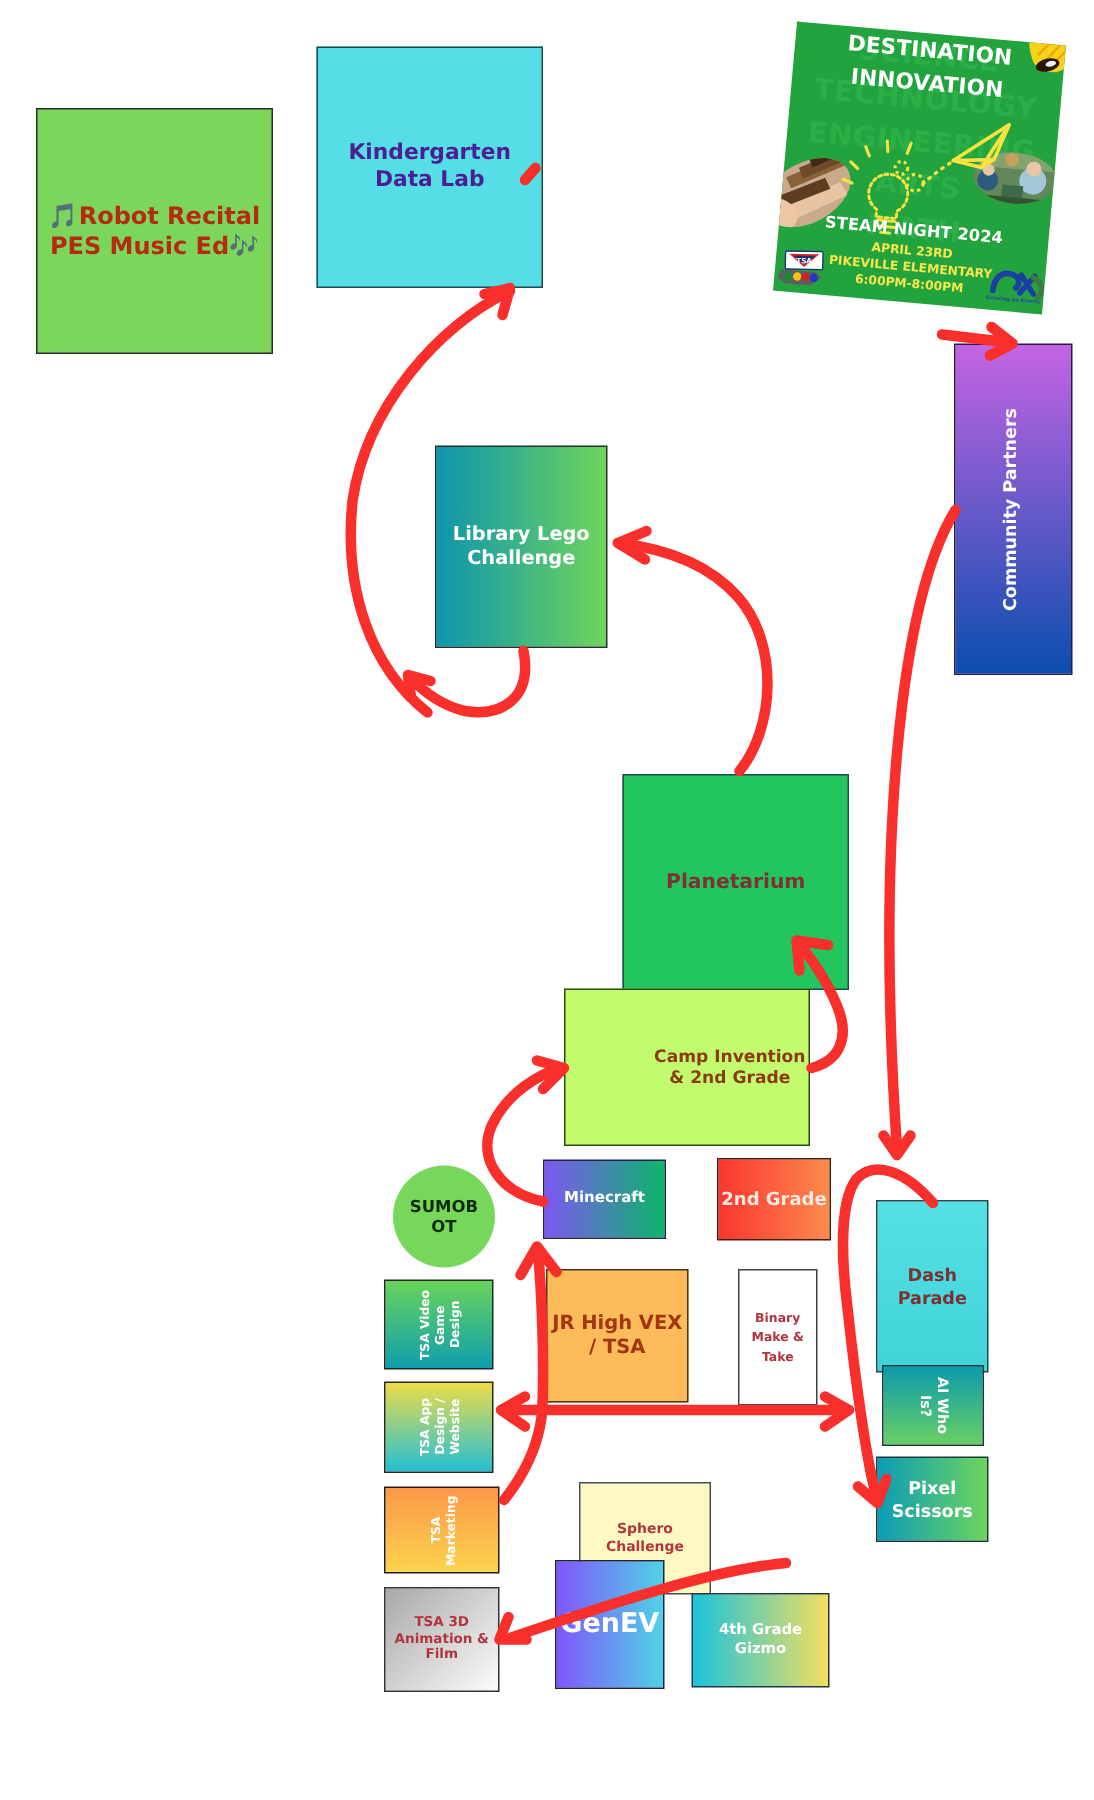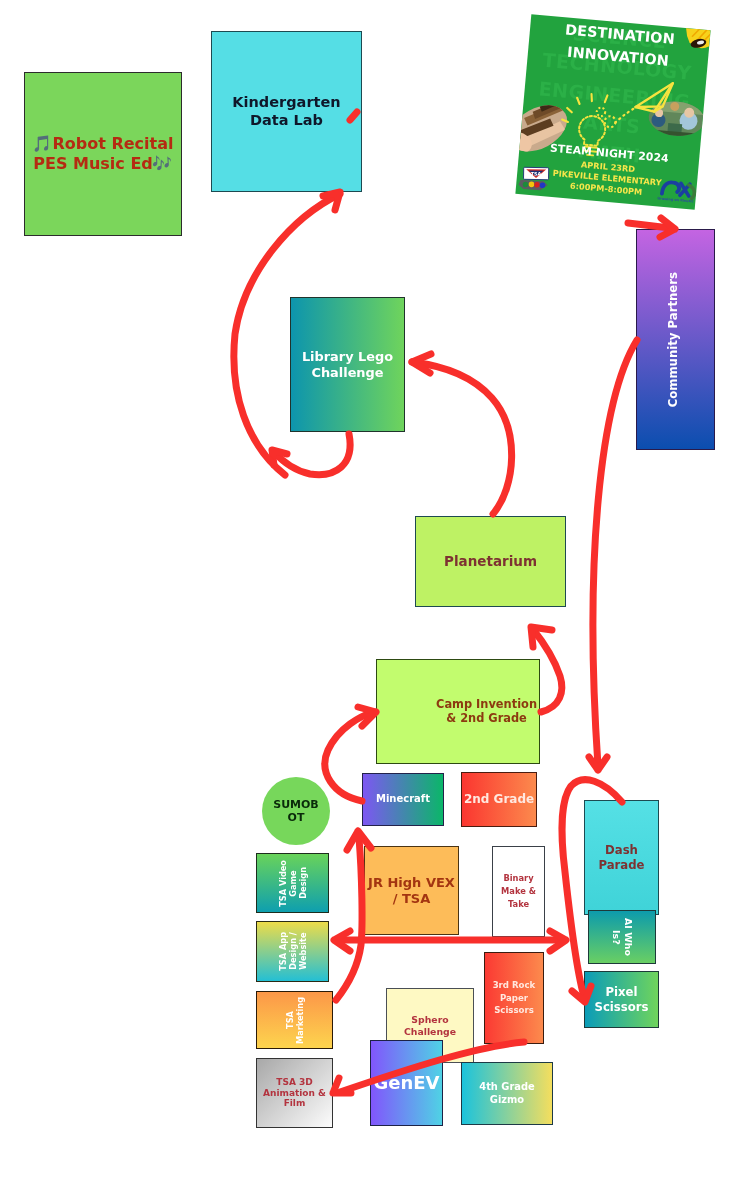--- a/index.html
+++ b/index.html
@@ -33,39 +33,39 @@
   #poster .yl{position:absolute;left:0;width:180px;text-align:center;
     color:#f7e64a;font-weight:900;white-space:nowrap;
     font-family:"DejaVu Sans",sans-serif;}
 
   
   #n-robot{left:24px;top:72px;width:158px;height:164px;
     background:#7bd65b;border:1.4px solid #2c2c2c;
     color:#b52b12;font-size:16px;z-index:5;white-space:nowrap;}
   #n-kinder{left:211px;top:31px;width:151px;height:161px;
     background:#55dee5;border:1.4px solid #1d4a51;
-    color:#0f172a;font-size:14.5px;z-index:5;white-space:nowrap;text-align:center;}
+    color:#4c1d95;font-size:14.5px;z-index:5;white-space:nowrap;text-align:center;}
   #n-lego{left:290px;top:297px;width:115px;height:135px;
     background:linear-gradient(90deg,#0d95ad 0%,#6fd45c 100%);
     border:1.4px solid #20332c;color:#ffffff;font-size:12.9px;z-index:5;white-space:nowrap;}
   #n-community{left:636px;top:229px;width:79px;height:221px;
     background:linear-gradient(180deg,#c464e2 0%,#0b4eaf 100%);
     border:1.4px solid #2a1a4a;color:#ffffff;font-size:11.7px;z-index:5;white-space:nowrap;padding-left:0px;padding-right:0px;}
-  #n-planet{left:415px;top:516px;width:151px;height:91px;
-    background:#bef264;border:1.4px solid #1d4a51;
+  #n-planet{left:415px;top:516px;width:151px;height:144px;
+    background:#22c55e;border:1.4px solid #1d4a51;
     color:#7d3232;font-size:13.5px;z-index:5;white-space:nowrap;}
   #n-camp{left:376px;top:659px;width:164px;height:105px;
     background:#c2fc6e;border:1.4px solid #2d4a12;
     color:#8c3a10;font-size:11.4px;z-index:5;white-space:nowrap;justify-content:flex-end;}
   #n-sumobot{left:262px;top:777px;width:68px;height:68px;border-radius:50%;
     background:#77d75b;color:#0a2a0a;font-size:11px;z-index:5;white-space:nowrap;}
   #n-minecraft{left:362px;top:773px;width:82px;height:53px;
     background:linear-gradient(90deg,#7d57f2 0%,#0bb669 100%);
     border:1.4px solid #23224a;color:#ffffff;font-size:10px;z-index:5;white-space:nowrap;}
-  #n-2ndgrade{left:461px;top:772px;width:76px;height:55px;
+  #n-2ndgrade{left:478px;top:772px;width:76px;height:55px;
     background:linear-gradient(90deg,#fb3630 0%,#fc8a4d 100%);
     border:1.4px solid #4a1c10;color:#ffe8df;font-size:12px;z-index:5;white-space:nowrap;}
   #n-tsavideo{left:256px;top:853px;width:73px;height:60px;
     background:linear-gradient(180deg,#69d35a 0%,#0e9faf 100%);
     border:1.4px solid #1d2d1d;color:#ffffff;font-size:8.2px;z-index:5;white-space:nowrap;}
   #n-tsaapp{left:256px;top:921px;width:73px;height:61px;
     background:linear-gradient(180deg,#eddc49 0%,#24bfd4 100%);
     border:1.4px solid #2a2a14;color:#ffffff;font-size:8.2px;z-index:5;white-space:nowrap;}
   #n-tsamkt{left:256px;top:991px;width:77px;height:58px;
     background:linear-gradient(180deg,#fc9748 0%,#fdd44e 100%);
@@ -261,23 +261,20 @@
   </div>
 
   <div class="node" id="n-binary">
     <span><span>Binary</span><br><span>Make &amp;</span><br><span>Take</span></span>
   </div>
 
   <div class="node" id="n-sphero">
     <span><span>Sphero</span><br><span>Challenge</span></span>
   </div>
 
-  <div class="node" id="n-3rdrock">
-    <span><span>3rd Rock</span><br><span>Paper</span><br><span>Scissors</span></span>
-  </div>
 
   <div class="node" id="n-genev">
     <span>GenEV</span>
   </div>
 
   <div class="node" id="n-gizmo">
     <span><span>4th Grade</span><br><span>Gizmo</span></span>
   </div>
 
   <div class="node" id="n-dash">

